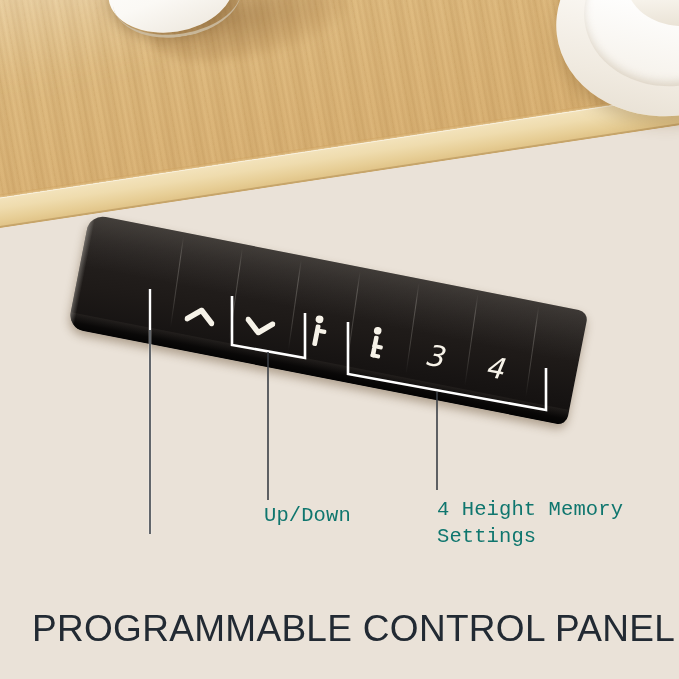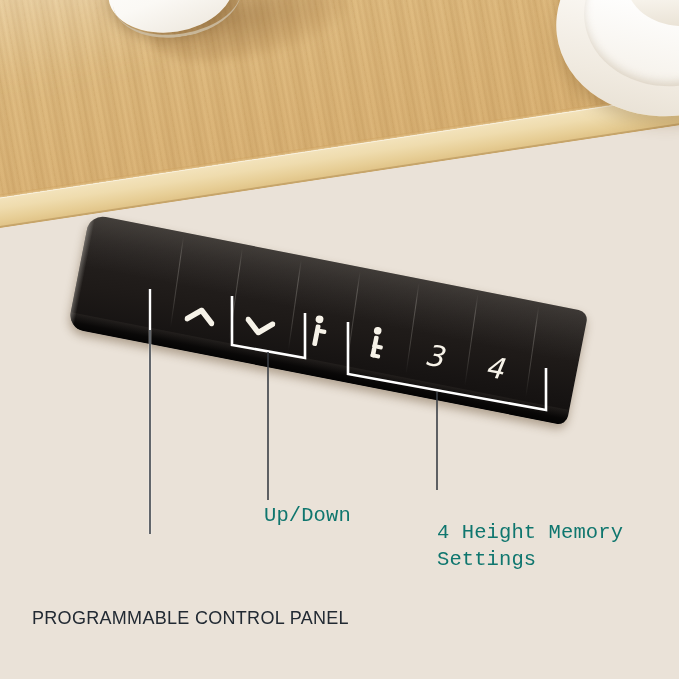--- a/index.html
+++ b/index.html
@@ -228,21 +228,21 @@
     font-size: 20.5px;
     line-height: 1.33;
     letter-spacing: 0.1px;
     white-space: pre-line;
     font-family: Liberation Mono, monospace;
   }
   .title {
     position: absolute;
     left: 32px;
     top: 608px;
-    font-size: 18px;
+    font-size: 37px;
     letter-spacing: 0.3px;
     color: #222A33;
     font-weight: 400;
     font-family: "Liberation Sans", sans-serif;
   }
 </style>
 </head>
 <body>
 
 <div id="stage">
@@ -335,18 +335,18 @@
     <path d="M232 296 L232 345 L305 358 L305 313" fill="none" stroke="#FFFFFF" stroke-width="2.6" stroke-linejoin="miter"></path>
     <path d="M268 352 L268 500" fill="none" stroke="#3A3F46" stroke-width="1.6"></path>
 
     <path d="M348 322 L348 374 L546 410 L546 368" fill="none" stroke="#FFFFFF" stroke-width="2.6" stroke-linejoin="miter"></path>
     <path d="M437 392 L437 490" fill="none" stroke="#3A3F46" stroke-width="1.6"></path>
   </svg>
 
 
   <div class="label" style="left:264px; top:502px;">Up/Down</div>
 
-  <div class="label" style="left:437px; top:519px;">4 Height Memory
+  <div class="label" style="left:437px; top:496px;">4 Height Memory
 Settings</div>
 
   <div class="title">PROGRAMMABLE CONTROL PANEL</div>
 
 </div>
 
 </body></html>

